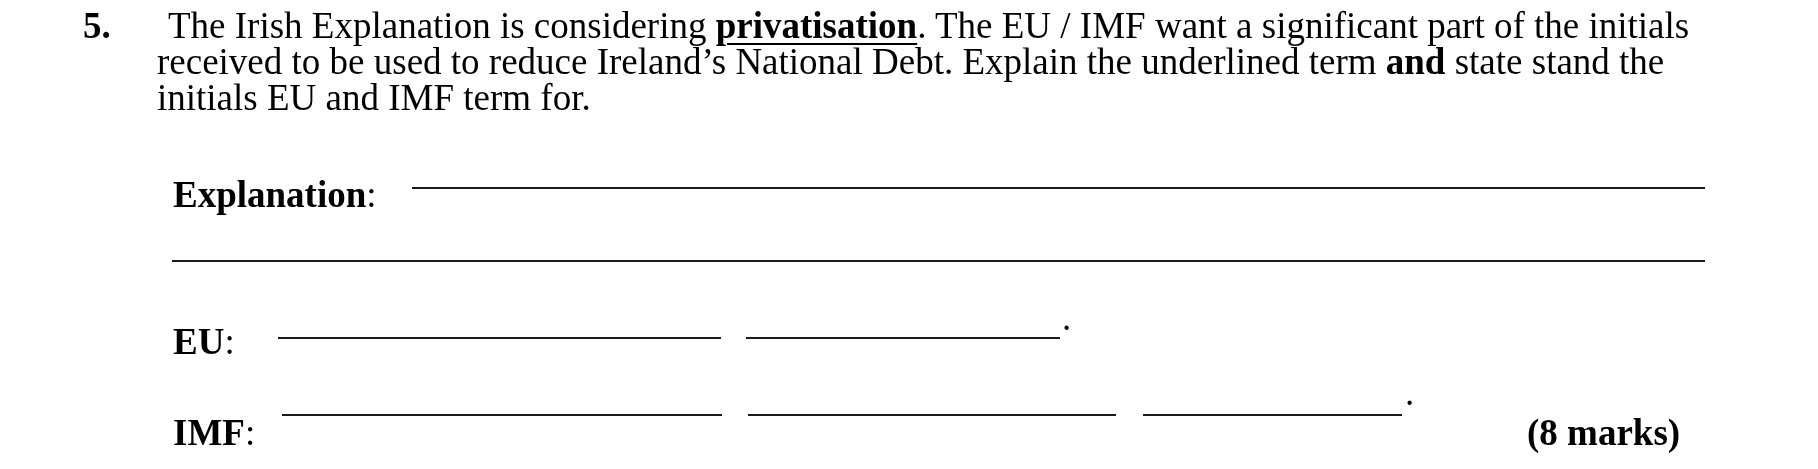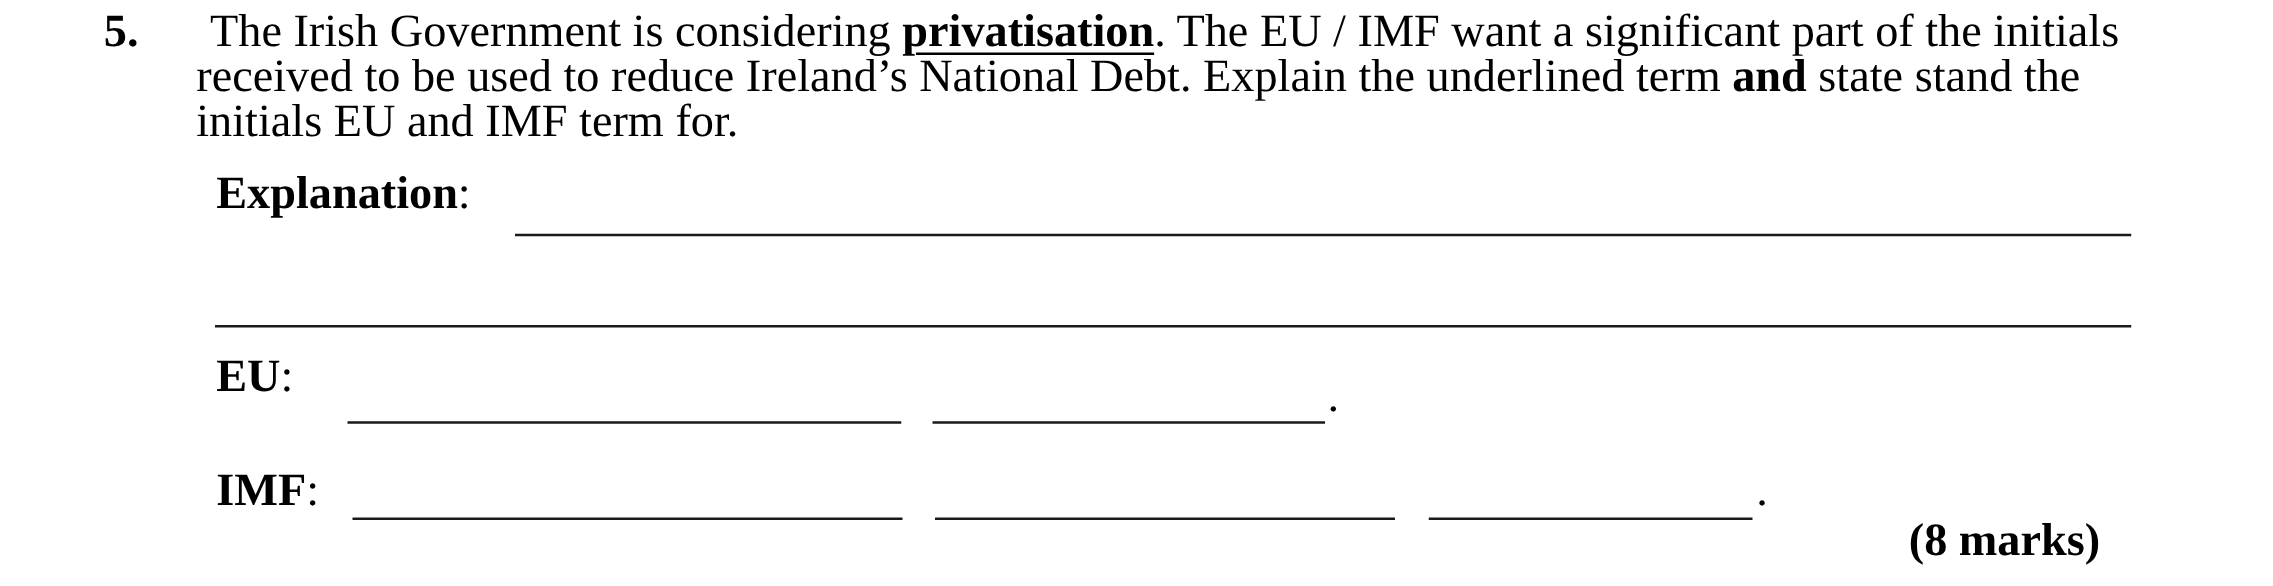--- a/index.html
+++ b/index.html
@@ -32,20 +32,21 @@
     text-decoration: underline;
     text-underline-offset: 5px;
     text-decoration-thickness: 2px;
     font-weight: bold;
   }
   .b { font-weight: 700; }
   .label {
     position: absolute;
     line-height: 38px;
     white-space: nowrap;
+    margin-top: 40px;
   }
   .label .word { font-weight: 700; }
   .blank {
     position: absolute;
     height: 0;
     border-top: 2px solid #1a1a1a;
   }
   .period {
     position: absolute;
     line-height: 38px;
@@ -60,21 +61,21 @@
   }
 </style>
 </head>
 <body>
 
 <div class="page">
 
   <div class="qnum">5.</div>
 
   <div class="qtext">
-    <div class="qline first"><span>The Irish Government is considering </span><span class="u-term">privatisation</span><span>. The EU / IMF want a significant part of the initials</span></div>
+    <div class="qline first"><span>The Irish Explanation is considering </span><span class="u-term">privatisation</span><span>. The EU / IMF want a significant part of the initials</span></div>
     <div class="qline"><span>received to be used to reduce Ireland’s National Debt. Explain the underlined term </span><span class="b">and</span><span> state stand the</span></div>
     <div class="qline">initials EU and IMF term for.</div>
   </div>
 
   <div class="label" style="left:173px; top:136px;"><span class="word">Explanation</span><span>:</span></div>
   <div class="blank" style="left:412px; top:187px; width:1293px;"></div>
   <div class="blank" style="left:172px; top:260px; width:1533px;"></div>
 
   <div class="label" style="left:173px; top:283px;"><span class="word">EU</span><span>:</span></div>
   <div class="blank" style="left:278px; top:337px; width:443px;"></div>

